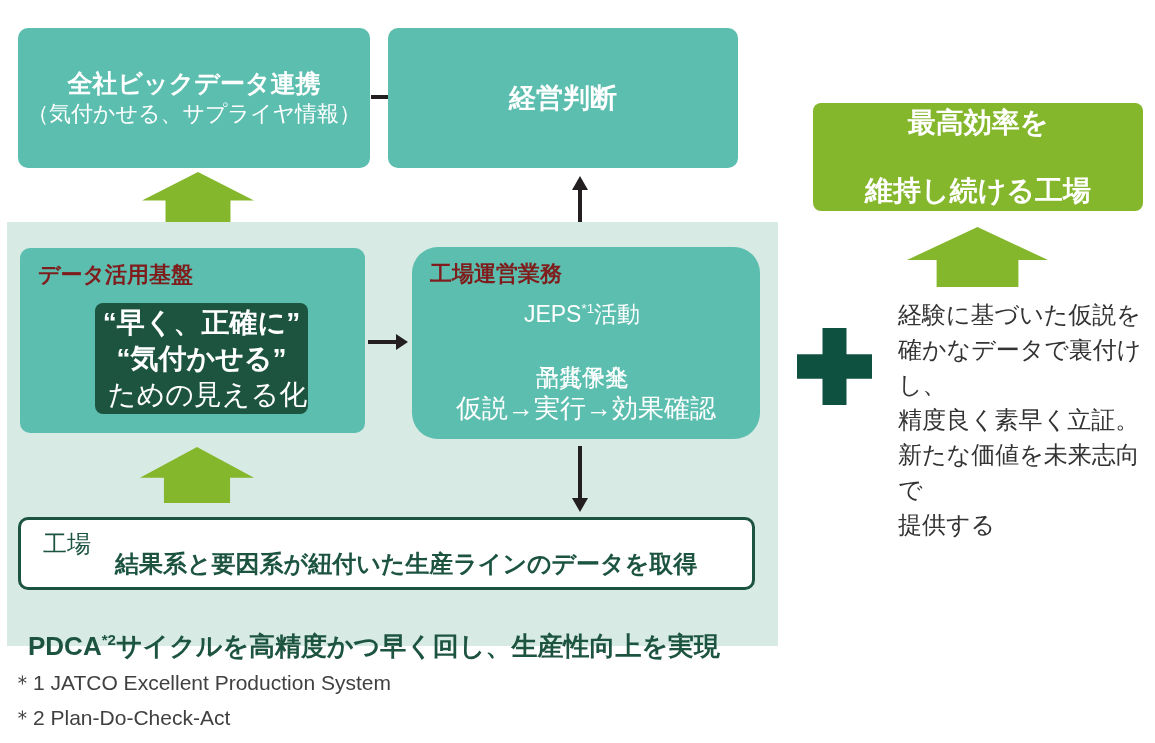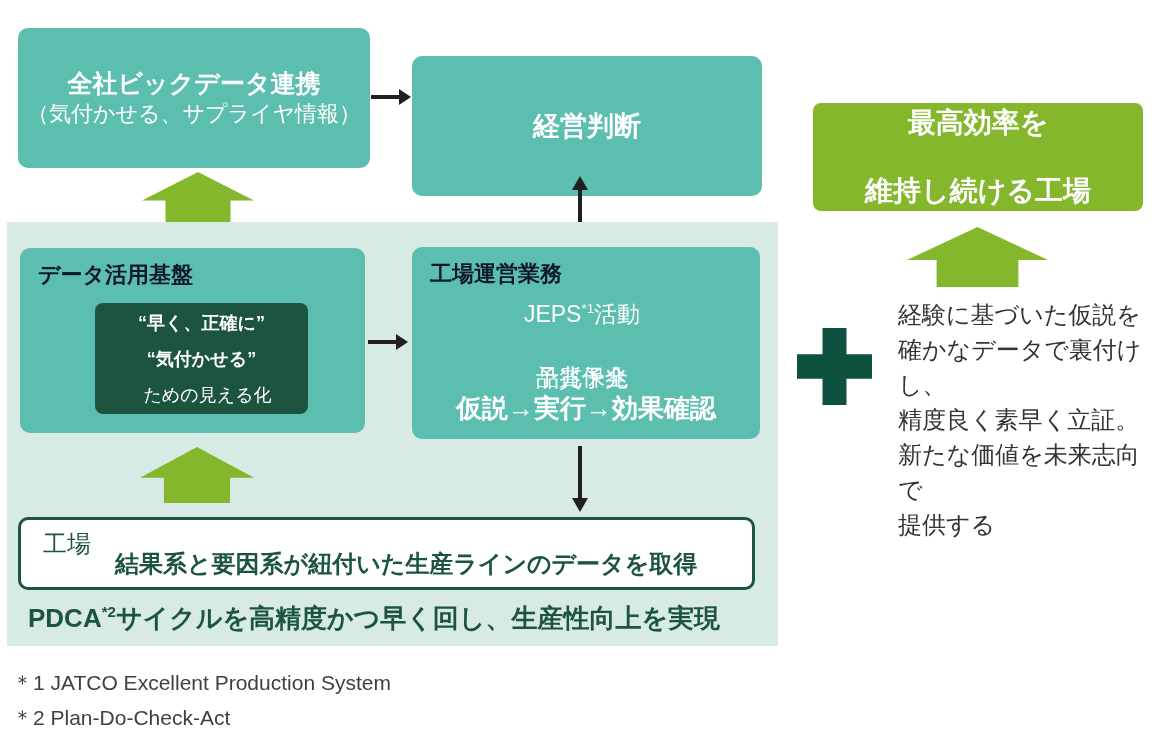--- a/index.html
+++ b/index.html
@@ -23,32 +23,32 @@
   
   .bigdata-title { font-size:25px; font-weight:bold; line-height:32px; }
   .bigdata-sub   { font-size:22px; line-height:30px; }
 
   .mgmt-label { font-size:27px; font-weight:bold; }
 
   
   .mint-panel { background:var(--mint,#D7EAE4); }
 
   
-  .panel-header { position:absolute; left:18px; top:12px; font-size:22px; font-weight:bold; color:#0f172a; }
+  .panel-header { position:absolute; left:18px; top:12px; font-size:22px; font-weight:bold; color:#7f1d1d; }
 
   
   .dark-box {
     background:var(--dark-green,#1C5440); border-radius:8px; color:#fff;
   }
-  .dark-line { font-size:18px; line-height:36px; font-weight:bold; }
+  .dark-line { font-size:28px; line-height:36px; font-weight:bold; }
   .dark-line.regular { font-weight:normal;margin-left:12px; }
 
   
   .ops-line { position:absolute; left:0; right:8px; text-align:center; color:#fff; font-size:23px; }
-  .ops-cycle { position:absolute; left:0; right:0; text-align:center; color:#fff; font-size:26px; font-weight:bold; }
+  .ops-cycle { position:absolute; left:0; right:0; text-align:center; color:#fff; font-size:26px; font-weight:normal; }
   .sup { font-size:0.58em; vertical-align:super; }
 
   
   .factory-box {
     background:#ffffff; border:3px solid var(--dark-green,#1C5440); border-radius:10px;
   }
   .factory-label { position:absolute; left:22px; top:8px; font-size:24px; font-weight:normal; color:var(--dark-green,#1C5440); }
   .factory-text  { position:absolute; left:94px; top:28px; font-size:24px; font-weight:bold; color:var(--dark-green,#1C5440); }
 
   .pdca-line { font-size:26px; font-weight:bold; color:var(--dark-green,#1C5440); }
@@ -82,21 +82,21 @@
   <div class="abs teal-box center-col" style="left:18px; top:28px; width:352px; height:140px;">
     <div class="bigdata-title">全社ビックデータ連携</div>
     <div class="bigdata-sub">（気付かせる、サプライヤ情報）</div>
   </div>
 
   <svg class="abs black-arrow" style="left:371px; top:89px;" width="40" height="16" viewBox="0 0 40 16">
     <line x1="0" y1="8" x2="30" y2="8" stroke="currentColor" stroke-width="4"></line>
     <polygon points="28,0 40,8 28,16" fill="currentColor"></polygon>
   </svg>
 
-  <div class="abs teal-box center-col" style="left:412px; top:28px; width:350px; height:140px;margin-top:28px;">
+  <div class="abs teal-box center-col" style="left:388px; top:28px; width:350px; height:140px;">
     <div class="mgmt-label">経営判断</div>
   </div>
 
   <div class="abs green-arrow" style="left:142px; top:172px; width:112px; height:52px;"></div>
 
   <svg class="abs black-arrow" style="left:572px; top:176px;" width="16" height="64" viewBox="0 0 16 64">
     <line x1="8" y1="64" x2="8" y2="10" stroke="currentColor" stroke-width="4"></line>
     <polygon points="0,14 8,0 16,14" fill="currentColor"></polygon>
   </svg>
 
@@ -110,21 +110,21 @@
     <div class="dark-line">“早く、正確に”</div>
     <div class="dark-line">“気付かせる”</div>
     <div class="dark-line regular">ための見える化</div>
   </div>
 
   <svg class="abs black-arrow" style="left:368px; top:334px;" width="40" height="16" viewBox="0 0 40 16">
     <line x1="0" y1="8" x2="30" y2="8" stroke="currentColor" stroke-width="4"></line>
     <polygon points="28,0 40,8 28,16" fill="currentColor"></polygon>
   </svg>
 
-  <div class="abs teal-box" style="left:412px; top:247px; width:348px; height:192px;">
+  <div class="abs teal-box" style="left:412px; top:247px; width:348px; height:192px;border-radius:26px;">
     <div class="panel-header">工場運営業務</div>
     <div class="ops-line" style="top:52px;">
       <span>JEPS</span><span class="sup">*1</span><span>活動</span>
     </div>
     <div class="ops-line" style="top:88px;margin-top:27px;">予兆保全</div>
     <div class="ops-line" style="top:116px;">品質予兆</div>
     <div class="ops-cycle" style="top:144px;">仮説→実行→効果確認</div>
   </div>
 
   <div class="abs green-arrow" style="left:140px; top:447px; width:114px; height:56px;"></div>
@@ -132,21 +132,21 @@
   <svg class="abs black-arrow" style="left:572px; top:446px;" width="16" height="66" viewBox="0 0 16 66">
     <line x1="8" y1="0" x2="8" y2="56" stroke="currentColor" stroke-width="4"></line>
     <polygon points="0,52 8,66 16,52" fill="currentColor"></polygon>
   </svg>
 
   <div class="abs factory-box" style="left:18px; top:517px; width:737px; height:73px;">
     <div class="factory-label">工場</div>
     <div class="factory-text">結果系と要因系が紐付いた生産ラインのデータを取得</div>
   </div>
 
-  <div class="abs pdca-line" style="left:28px; top:601px;">
+  <div class="abs pdca-line" style="left:28px; top:629px;">
     <span>PDCA</span><span class="sup">*2</span><span>サイクルを高精度かつ早く回し、生産性向上を実現</span>
   </div>
 
   <div class="abs goal-box center-col" style="left:813px; top:103px; width:330px; height:108px;gap:30px;">
     <div class="goal-line">最高効率を</div>
     <div class="goal-line">維持し続ける工場</div>
   </div>
 
   <div class="abs green-arrow" style="left:907px; top:227px; width:141px; height:60px;"></div>
 

